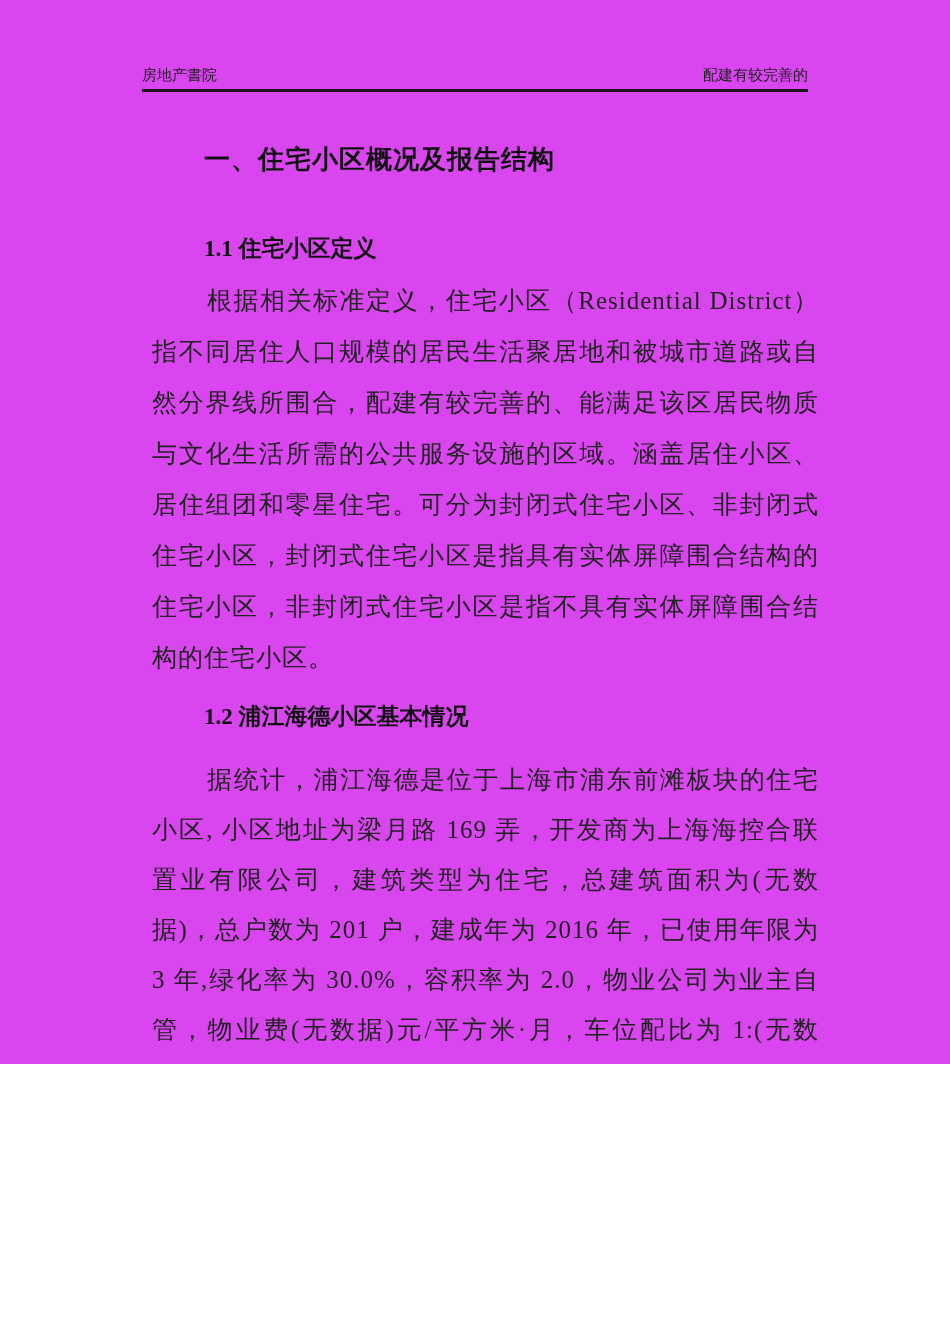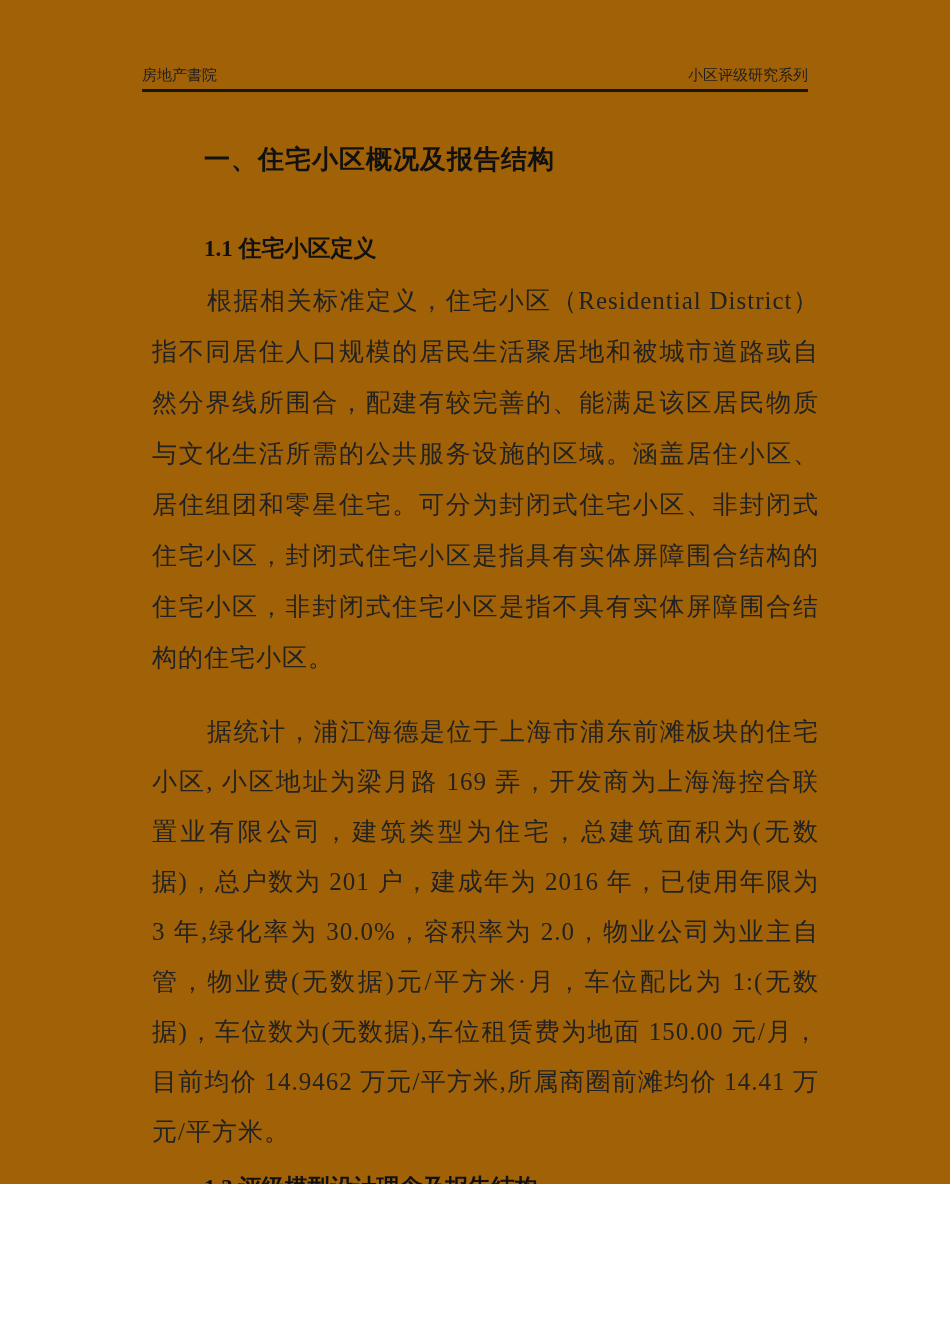--- a/index.html
+++ b/index.html
@@ -3,22 +3,22 @@
 <meta charset="utf-8">
 <style>
   html, body {
     margin: 0;
     padding: 0;
     background: #ffffff;
   }
   .page {
     position: relative;
     width: 950px;
-    height: 1184px;
-    background: #a16207;
+    height: 1064px;
+    background: #d946ef;
     overflow: hidden;
     color: #1e1e1e;
     font-family: "Liberation Serif", "DejaVu Serif", serif;
   }
   .doc-header {
     position: absolute;
     left: 142px;
     top: 65px;
     width: 666px;
     display: flex;
@@ -81,31 +81,32 @@
     font-family: "Liberation Sans", "DejaVu Sans", sans-serif;
   }
 </style>
 </head>
 <body>
 
 <div class="page">
 
   <header class="doc-header">
     <span>房地产書院</span>
-    <span>小区评级研究系列</span>
+    <span>配建有较完善的</span>
   </header>
 
   <main class="doc-content">
 
     <h1 class="doc-title">一、住宅小区概况及报告结构</h1>
 
     <h2 class="sec-heading" id="h11">1.1 住宅小区定义</h2>
 
     <p class="body-para" id="p1">根据相关标准定义，住宅小区（Residential District）指不同居住人口规模的居民生活聚居地和被城市道路或自然分界线所围合，配建有较完善的、能满足该区居民物质与文化生活所需的公共服务设施的区域。涵盖居住小区、居住组团和零星住宅。可分为封闭式住宅小区、非封闭式住宅小区，封闭式住宅小区是指具有实体屏障围合结构的住宅小区，非封闭式住宅小区是指不具有实体屏障围合结构的住宅小区。</p>
 
+    <h2 class="sec-heading" id="h12">1.2 浦江海德小区基本情况</h2>
 
     <p class="body-para" id="p2">据统计，浦江海德是位于上海市浦东前滩板块的住宅小区, 小区地址为梁月路 169 弄，开发商为上海海控合联置业有限公司，建筑类型为住宅，总建筑面积为(无数据)，总户数为 201 户，建成年为 2016 年，已使用年限为 3 年,绿化率为 30.0%，容积率为 2.0，物业公司为业主自管，物业费(无数据)元/平方米·月，车位配比为 1:(无数据)，车位数为(无数据),车位租赁费为地面 150.00 元/月，目前均价 14.9462 万元/平方米,所属商圈前滩均价 14.41 万元/平方米。</p>
 
     <h2 class="sec-heading" id="h13">1.3 评级模型设计理念及报告结构</h2>
 
 
   </main>
 
   <footer class="page-footer">
     <span class="page-number">3</span>

